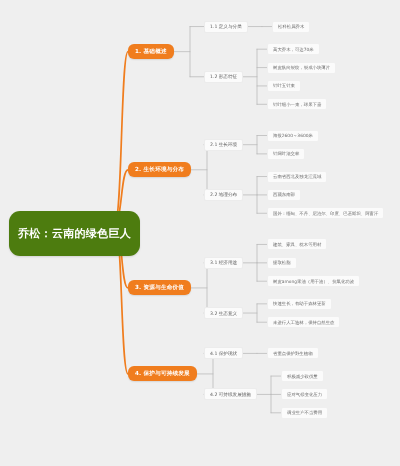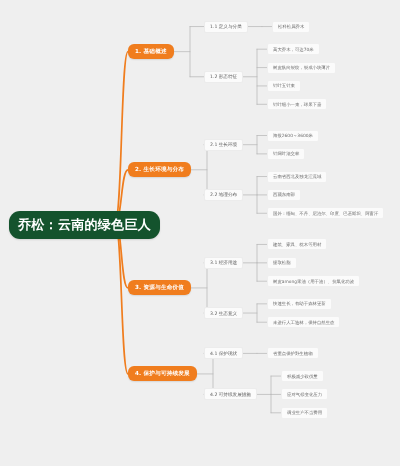--- a/index.html
+++ b/index.html
@@ -8,24 +8,24 @@
     background:#efefef;
     font-family:"DejaVu Sans","Liberation Sans",sans-serif;
     overflow:hidden;position:relative;
   }
   #canvas{position:absolute;inset:0;width:400px;height:466px;}
   svg.links{position:absolute;left:0;top:0;width:400px;height:466px;pointer-events:none;}
 
   .node{position:absolute;box-sizing:border-box;white-space:nowrap;}
 
   .root{
-    background:#14532d;color:#ffffff;
+    background:#4d7c0f;color:#ffffff;
     border-radius:11px;
-    font-size:13px;font-weight:bold;
-    padding:5px 9px;
+    font-size:11px;font-weight:bold;
+    padding:15px 9px;
     letter-spacing:.3px;
     box-shadow:0 1px 2px rgba(0,0,0,.12);
   }
   .branch{
     background:#f07d1e;color:#ffffff;
     border-radius:6px;
     font-size:5.6px;font-weight:bold;
     padding:3.5px 7px;
     letter-spacing:.2px;
     box-shadow:0 1px 1.5px rgba(0,0,0,.10);

